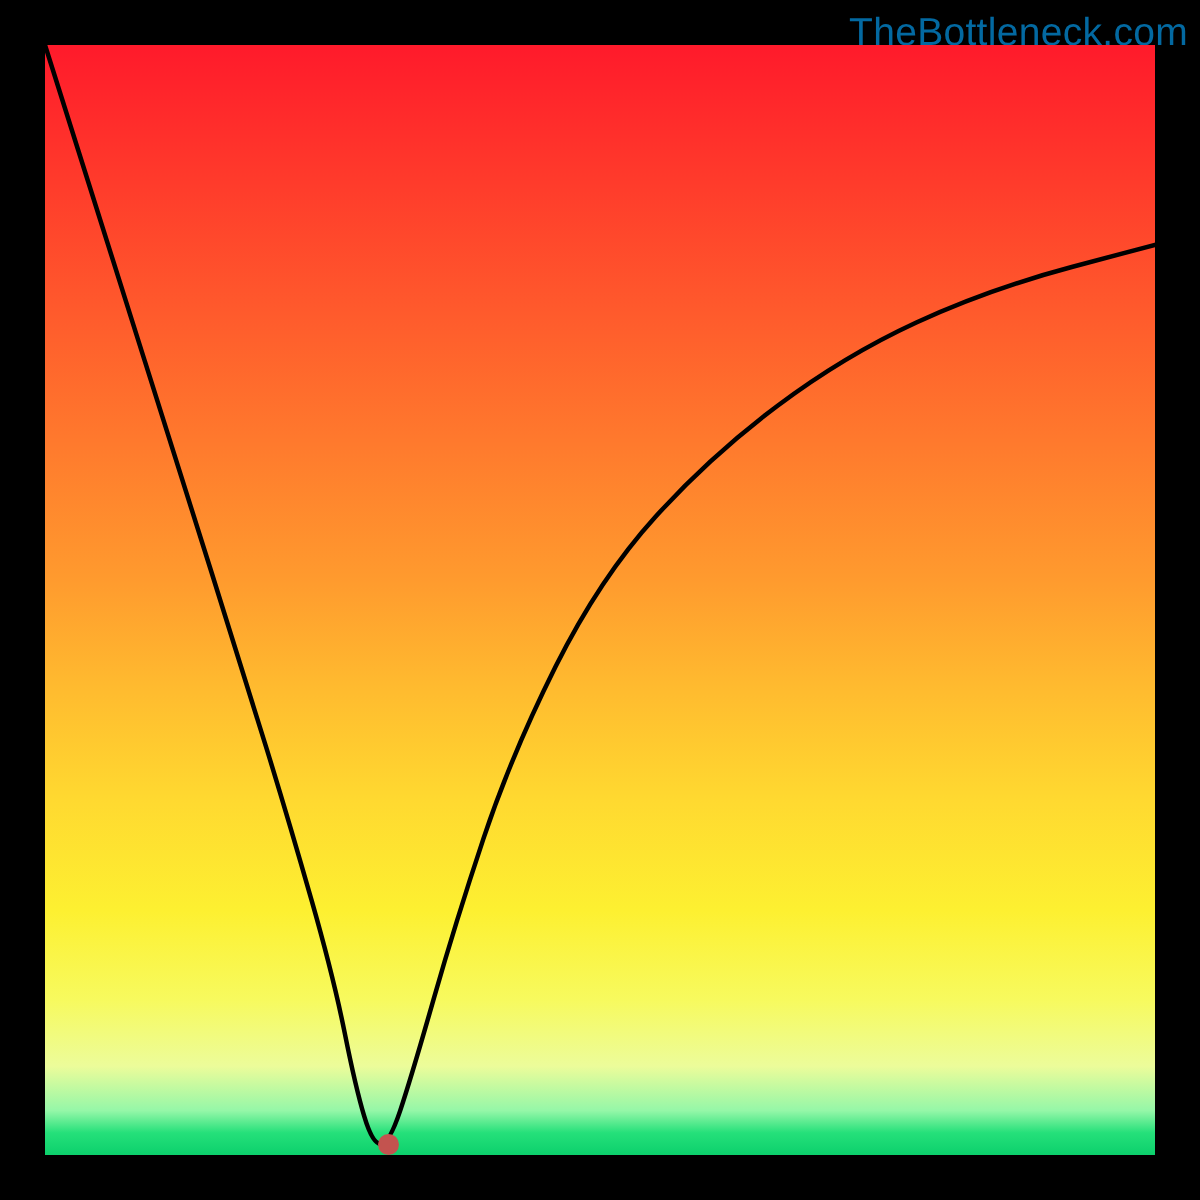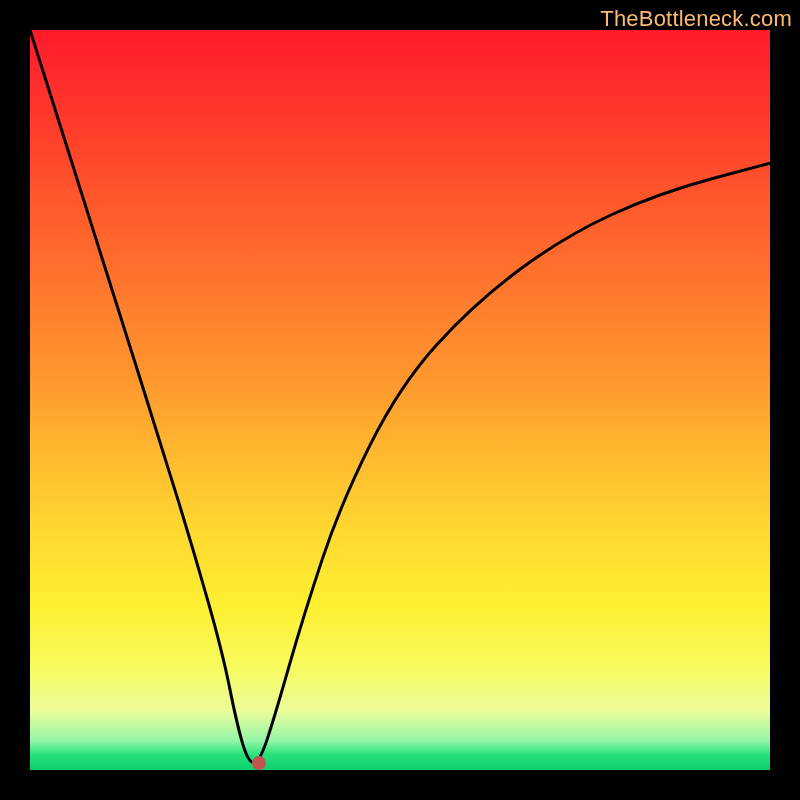--- a/index.html
+++ b/index.html
@@ -37,23 +37,23 @@
       #ecfc9a 92%,
       #95f7a8 96%,
       #25e07a 98%,
       #0cd06c 100%
     );
   }
   .watermark {
     position: absolute;
     top: 6px;
     right: 8px;
-    font-size: 22px;
+    font-size: 26px;
     font-weight: 500;
-    color: #fdba74;
+    color: #0369a1;
     letter-spacing: 0.2px;
     font-family: Arial, Helvetica, sans-serif;
   }
   svg.curve {
     position: absolute;
     left: 0;
     top: 0;
     width: 740px;
     height: 740px;
   }

